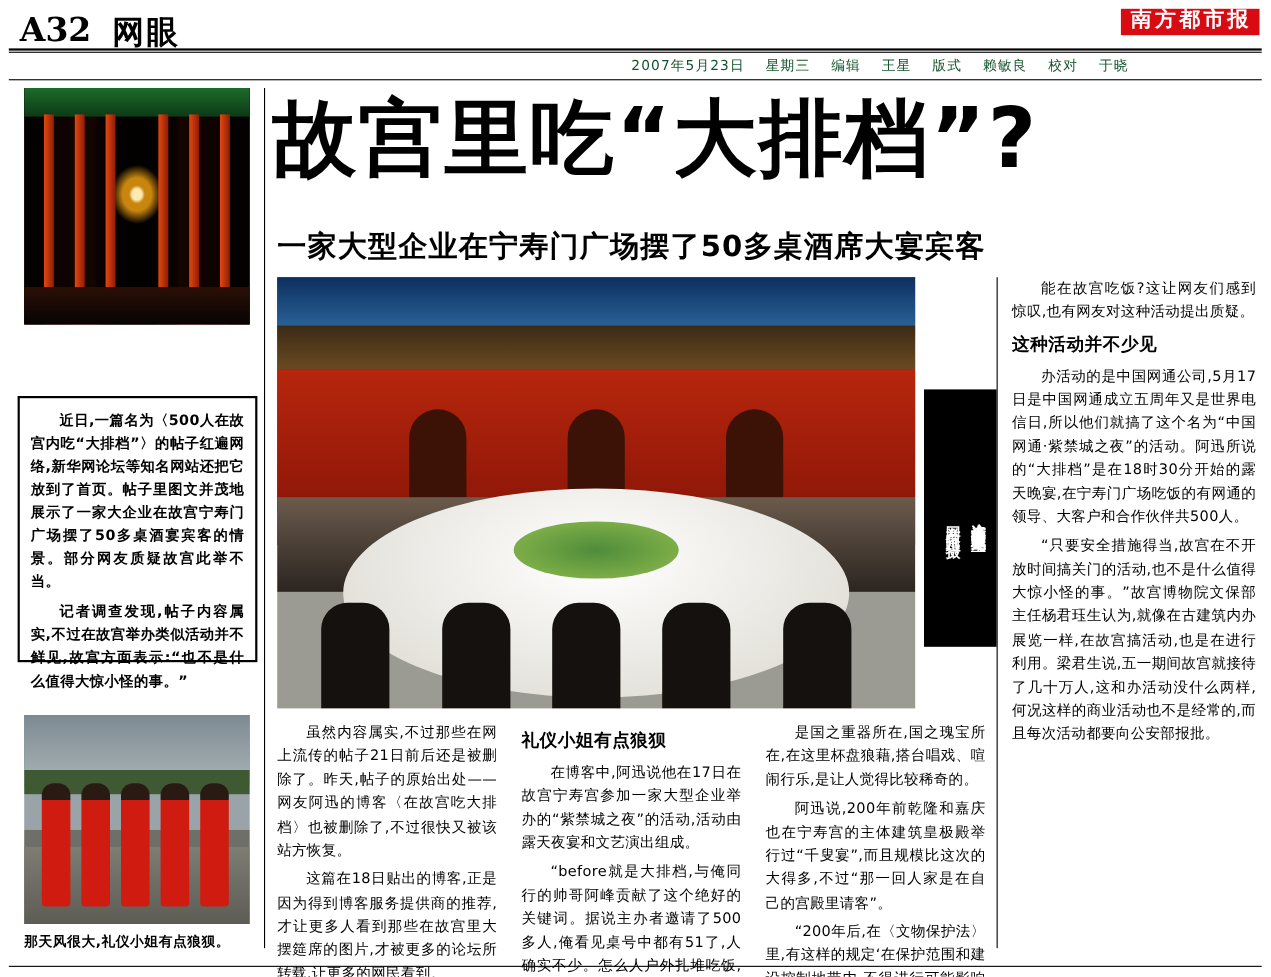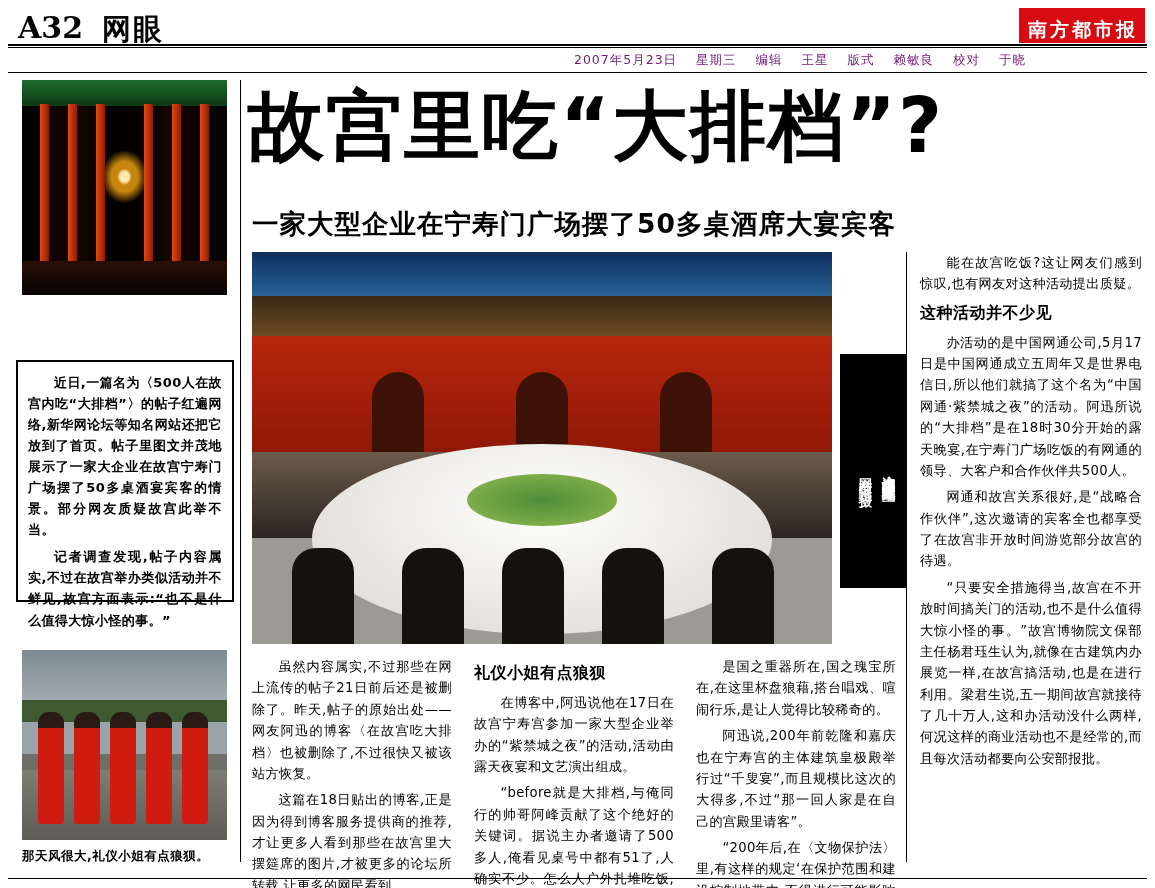--- a/index.html
+++ b/index.html
@@ -21,30 +21,30 @@
     font-weight:bold;font-size:30px;letter-spacing:0px;
   }
   .section-name{
     position:absolute;left:92px;top:2px;
     font-weight:bold;font-size:29px;letter-spacing:2px;
   }
   .logo{
     position:absolute;right:0px;top:0px;
     background:#d80a12;color:#fff;font-weight:bold;
     font-size:19px;letter-spacing:3px;
-    padding:12px 7px 4px 9px;
+    padding:1px 7px 4px 9px;
     line-height:1;
   }
   .rule-top{position:absolute;left:8px;top:44px;width:1139px;height:2px;background:#000;}
   .rule-top2{position:absolute;left:8px;top:47px;width:1139px;height:1px;background:#000;}
 
   
   .dateline{
     position:absolute;right:8px;top:52px;
-    font-size:12.5px;color:#701a75;letter-spacing:1px;
+    font-size:12.5px;color:#14532d;letter-spacing:1px;
     white-space:nowrap;
   }
   .dateline span{margin-left:14px;}
   .rule-date{position:absolute;left:8px;top:72px;width:1139px;height:1px;background:#000;}
 
   
   .photo{position:absolute;overflow:hidden;}
   .photo-caption{
     font-size:12.5px;line-height:1.55;letter-spacing:.5px;
     font-weight:bold;
@@ -254,21 +254,20 @@
   <div class="col" id="col-c">
     <p>是国之重器所在,国之瑰宝所在,在这里杯盘狼藉,搭台唱戏、喧闹行乐,是让人觉得比较稀奇的。</p>
     <p>阿迅说,200年前乾隆和嘉庆也在宁寿宫的主体建筑皇极殿举行过“千叟宴”,而且规模比这次的大得多,不过“那一回人家是在自己的宫殿里请客”。</p>
     <p>“200年后,在〈文物保护法〉里,有这样的规定‘在保护范围和建设控制地带内,不得进行可能影响文物保护单位安全及其环境的活动’。”</p>
   </div>
 
   <div class="col" id="col-d">
     <p>能在故宫吃饭?这让网友们感到惊叹,也有网友对这种活动提出质疑。</p>
     <h3>这种活动并不少见</h3>
     <p>办活动的是中国网通公司,5月17日是中国网通成立五周年又是世界电信日,所以他们就搞了这个名为“中国网通·紫禁城之夜”的活动。阿迅所说的“大排档”是在18时30分开始的露天晚宴,在宁寿门广场吃饭的有网通的领导、大客户和合作伙伴共500人。</p>
-    <p>网通和故宫关系很好,是“战略合作伙伴”,这次邀请的宾客全也都享受了在故宫非开放时间游览部分故宫的待遇。</p>
     <p>“只要安全措施得当,故宫在不开放时间搞关门的活动,也不是什么值得大惊小怪的事。”故宫博物院文保部主任杨君珏生认为,就像在古建筑内办展览一样,在故宫搞活动,也是在进行利用。梁君生说,五一期间故宫就接待了几十万人,这和办活动没什么两样,何况这样的商业活动也不是经常的,而且每次活动都要向公安部报批。</p>
 
   </div>
 
   <div class="vline" style="left:906px;top:252px;height:610px;"></div>
   <div class="vline" style="left:240px;top:80px;height:782px;"></div>
   <div class="hline" style="left:8px;top:878px;width:1139px;"></div>
 
 </div>
 

